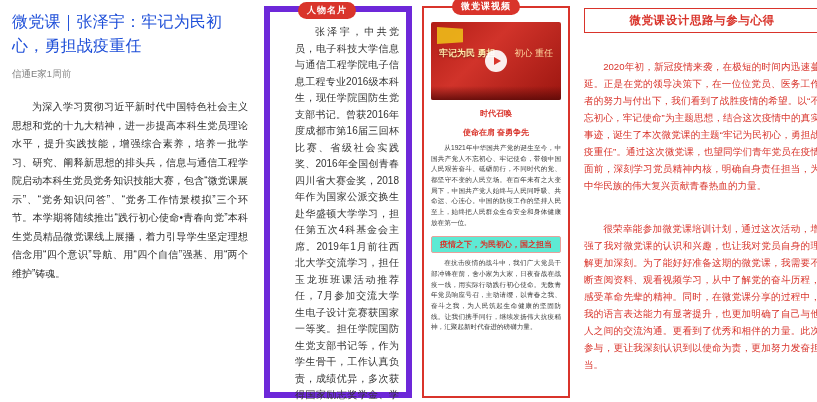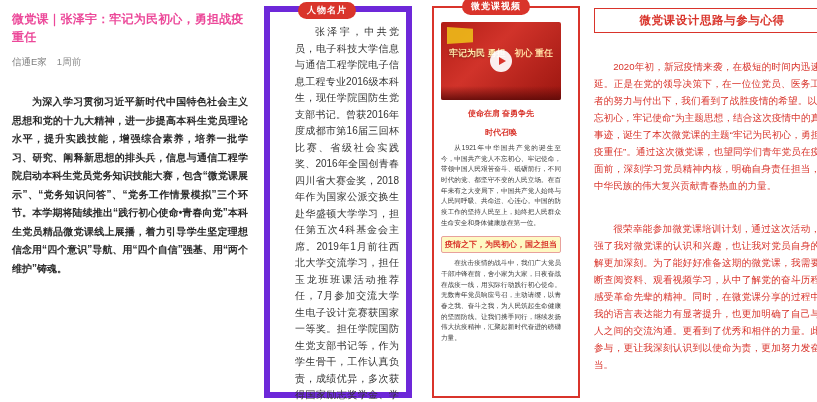--- a/index.html
+++ b/index.html
@@ -26,32 +26,31 @@
   }
 
   
   .col1 {
     width: 252px;
     flex: 0 0 252px;
     padding: 4px 8px 0 8px;
     box-sizing: border-box;
   }
   .art-title {
-    font-size: 12px;
-    font-weight: bold;
-    color: #ec4899;
+    font-size: 16px;
+    font-weight: normal;
+    color: #1d4ed8;
     line-height: 1.5;
     letter-spacing: 0.2px;
   }
   .art-meta {
     margin-top: 10px;
     font-size: 9.5px;
     color: #8a8a8a;
     display: flex;
-    gap: 10px;
   }
   .art-meta .author { color: #7c7c7c; }
   .banner {
     margin-top: 10px;
     height: 30px;
     border-radius: 3px;
     background: linear-gradient(90deg, #6a4fd6 0%, #8a4fd0 30%, #c0399a 62%, #e0497f 100%);
     display: flex;
     align-items: center;
     justify-content: center;
@@ -75,27 +74,26 @@
   }
   .banner .bicon::after {
     content: "";
     position: absolute;
     left: 5px; top: 5px;
     width: 10px; height: 10px;
     border-radius: 2px;
     background: #d0399a;
   }
   .body1 {
-    margin-top: 24px;
+    margin-top: 17px;
     font-size: 10px;
     line-height: 1.85;
     color: #2b2b2b;
     text-align: justify;
     text-indent: 2em;
-    font-weight: bold;
   }
 
   
   .col2 {
     width: 148px;
     flex: 0 0 148px;
     margin-left: 8px;
     border: 6px solid #6d28d9;
     box-sizing: border-box;
     padding: 6px 7px 7px 25px;
@@ -176,24 +174,24 @@
     color: #fff;
     font-size: 6px;
     padding: 1px 3px;
     border-radius: 2px;
   }
 
   
   .col3 {
     width: 148px;
     flex: 0 0 148px;
-    margin-left: 20px;
+    margin-left: 10px;
     border: 2px solid #d9342b;
     box-sizing: border-box;
-    padding: 6px 17px 7px 7px;
+    padding: 6px 7px 7px 7px;
     height: 392px;
     position: relative;
     background: #fff;
   }
   .video {
     margin-top: 8px;
     width: 100%;
     height: 78px;
     border-radius: 2px;
     position: relative;
@@ -217,21 +215,21 @@
     font-weight: bold;
     line-height: 1.3;
     text-shadow: 0 1px 2px rgba(0,0,0,0.4);
   }
   .video .vsub {
     position: absolute;
     right: 8px;
     top: 26px;
     color: #ffd9a0;
     font-size: 9px;
-    font-weight: bold;
+    font-weight: normal;
     line-height: 1.3;
     text-align: right;
   }
   .video .playbtn {
     position: absolute;
     left: 50%; top: 50%;
     transform: translate(-50%, -50%);
     width: 22px; height: 22px;
     border-radius: 50%;
     background: rgba(255,255,255,0.92);
@@ -255,21 +253,21 @@
   }
   .c3-h {
     margin-top: 8px;
     font-size: 8px;
     font-weight: bold;
     color: #d9342b;
     text-align: center;
   }
   .c3-h.box {
     border: 1px solid #e8a19c;
-    background: #fef9c3;
+    background: #5eead4;
     padding: 2px 0;
     border-radius: 2px;
   }
   .c3-text {
     margin-top: 5px;
     font-size: 6.6px;
     line-height: 1.62;
     color: #3a3a3a;
     text-align: justify;
     text-indent: 2em;
@@ -331,22 +329,22 @@
     <div class="tab-label">微党课视频</div>
     <div class="video">
       <div class="flag"></div>
       <div class="vtitle">牢记为民
 勇担</div>
       <div class="vsub">初心
 重任</div>
       <div class="playbtn"></div>
       <div class="bottombar"></div>
     </div>
+    <div class="c3-h">时代召唤</div>
     <div class="c3-h">使命在肩 奋勇争先</div>
-    <div class="c3-h">时代召唤</div>
     <div class="c3-text">从1921年中华国共产党的诞生至今，中国共产党人不忘初心、牢记使命，带领中国人民艰苦奋斗、砥砺前行，不同时代的党、都坚守不变的人民立场。在百年未有之大变局下，中国共产党人始终与人民同呼吸、共命运、心连心。中国的防疫工作的坚持人民至上，始终把人民群众生命安全和身体健康放在第一位。</div>
     <div class="c3-h box">疫情之下，为民初心，国之担当</div>
     <div class="c3-text">在抗击疫情的战斗中，我们广大党员干部冲锋在前，舍小家为大家，日夜奋战在战疫一线，用实际行动践行初心使命。无数青年党员响应号召，主动请缨，以青春之我、奋斗之我，为人民筑起生命健康的坚固防线。让我们携手同行，继续发扬伟大抗疫精神，汇聚起新时代奋进的磅礴力量。</div>
   </div>
 
   <div class="col4">
     <div class="c4-title">微党课设计思路与参与心得</div>
     <div class="c4-text">2020年初，新冠疫情来袭，在极短的时间内迅速蔓延。正是在党的领导决策下，在一位位党员、医务工作者的努力与付出下，我们看到了战胜疫情的希望。以“不忘初心，牢记使命”为主题思想，结合这次疫情中的真实事迹，诞生了本次微党课的主题“牢记为民初心，勇担战疫重任”。通过这次微党课，也望同学们青年党员在疫情面前，深刻学习党员精神内核，明确自身责任担当，为中华民族的伟大复兴贡献青春热血的力量。</div>
     <div class="c4-text">很荣幸能参加微党课培训计划，通过这次活动，增强了我对微党课的认识和兴趣，也让我对党员自身的理解更加深刻。为了能好好准备这期的微党课，我需要不断查阅资料、观看视频学习，从中了解党的奋斗历程，感受革命先辈的精神。同时，在微党课分享的过程中，我的语言表达能力有显著提升，也更加明确了自己与他人之间的交流沟通。更看到了优秀和相伴的力量。此次参与，更让我深刻认识到以使命为责，更加努力发奋担当。</div>
   </div>

